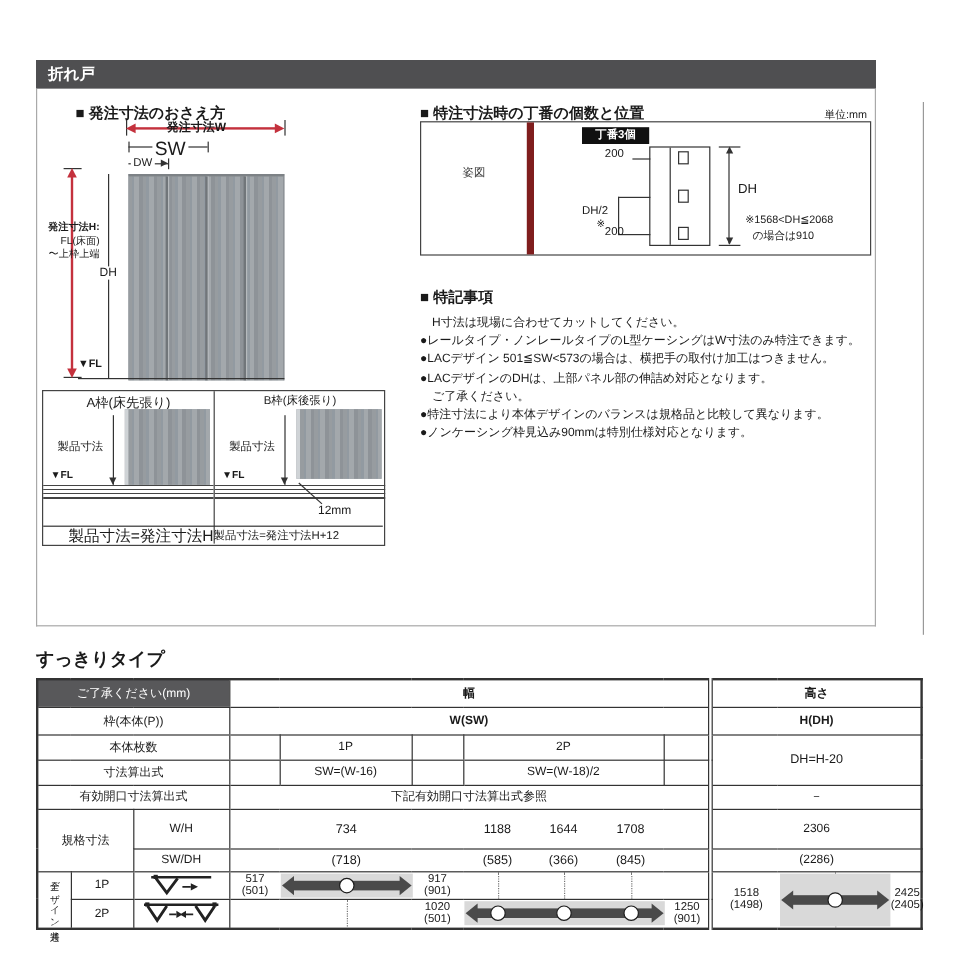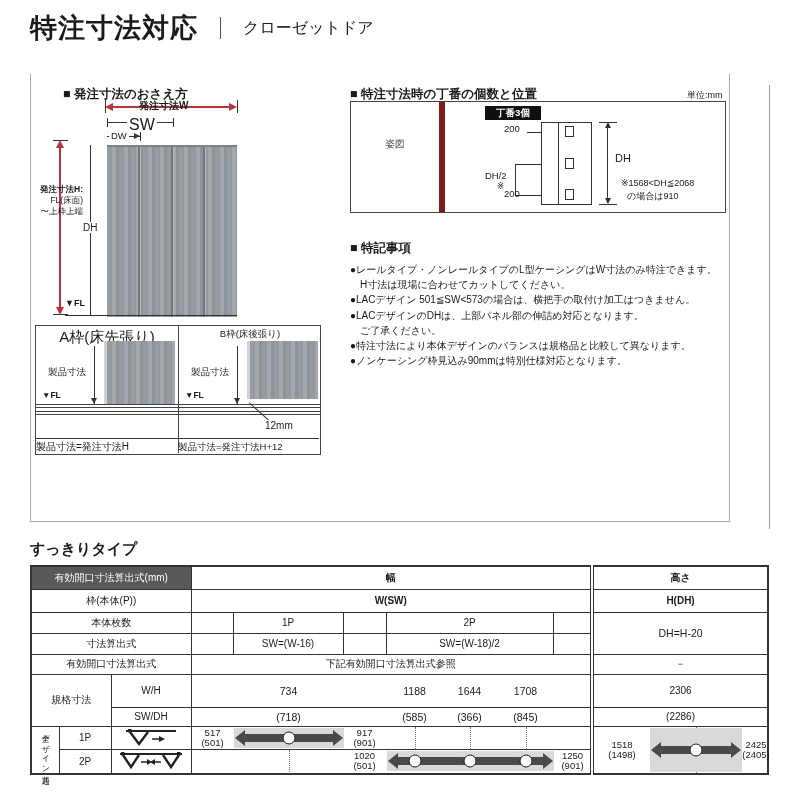--- a/index.html
+++ b/index.html
@@ -66,28 +66,24 @@
          border-width:8px 0 8px 10px;border-color:transparent transparent transparent #4a4a4a}
   .circle{position:absolute;width:11px;height:11px;border-radius:50%;background:#fff;
           border:1.5px solid #1c1c1c;top:50%;transform:translate(-50%,-50%);z-index:3}
   .verttxt{writing-mode:vertical-rl;font-size:8px;line-height:9px;letter-spacing:1px;margin:0 auto}
 </style>
 </head>
 <body>
 
 <div class="page">
 
-  <div class="abs" style="left:30px;top:10px;display:flex;align-items:center">
-    <div style="font-size:27px;font-weight:bold;letter-spacing:1px">特注寸法対応</div>
-    <div style="width:1px;height:22px;background:#555;margin:0 22px"></div>
-    <div style="font-size:16px">クローゼットドア</div>
-  </div>
 
   <div class="gline" style="left:769px;top:85px;width:1px;height:444px"></div>
 
+  <div class="secbar">折れ戸</div>
   <div class="secbody">
 
     <div class="abs h2" style="left:32px;top:12px">■ 発注寸法のおさえ方</div>
 
     <div class="abs" style="left:0;top:0;width:300px;height:250px">
 
       <div class="vline" style="left:74px;top:26px;height:13px"></div>
       <div class="vline" style="left:206px;top:26px;height:13px"></div>
       <div class="rbar" style="left:78px;top:32px;width:124px;height:2px"></div>
       <div class="tri ah-l" style="left:74px;top:29px"></div>
@@ -126,21 +122,21 @@
       <div class="lbl wbg" style="left:50px;top:148px;font-size:10px">DH</div>
 
       <div class="lbl" style="left:34px;top:224px;font-size:9px;font-weight:bold">▼FL</div>
       <div class="hline" style="left:34px;top:241px;width:172px"></div>
     </div>
 
     <div class="abbox" style="left:4px;top:251px;width:286px;height:130px">
       <div class="vline" style="left:142px;top:0;height:127px;background:#444"></div>
 
       <div class="abs" style="left:0;top:0;width:142px;height:112px">
-        <div class="lbl" style="left:0;top:2px;width:142px;text-align:center;font-size:15px">A枠(床先張り)</div>
+        <div class="lbl" style="left:0;top:2px;width:142px;text-align:center;font-size:11px">A枠(床先張り)</div>
         <div class="abs wood2" style="left:68px;top:15px;width:68px;height:63px;border-left:3px solid #cfd3d6"></div>
         <div class="vline" style="left:58px;top:20px;height:58px"></div>
         <div class="tri kah-d" style="left:55px;top:72px"></div>
         <div class="lbl" style="left:12px;top:40px;font-size:9.5px">製品寸法</div>
         <div class="lbl" style="left:6px;top:64px;font-size:8.5px;font-weight:bold">▼FL</div>
         <div class="hatch" style="left:0;top:78px;width:142px;height:14px"></div>
       </div>
 
       <div class="abs" style="left:143px;top:0;width:142px;height:112px">
         <div class="lbl" style="left:0;top:2px;width:142px;text-align:center;font-size:9.5px">B枠(床後張り)</div>
@@ -148,21 +144,21 @@
         <div class="vline" style="left:58px;top:20px;height:58px"></div>
         <div class="tri kah-d" style="left:55px;top:72px"></div>
         <div class="lbl" style="left:12px;top:40px;font-size:9.5px">製品寸法</div>
         <div class="lbl" style="left:6px;top:64px;font-size:8.5px;font-weight:bold">▼FL</div>
         <div class="hatch" style="left:0;top:78px;width:142px;height:14px"></div>
         <div class="abs" style="left:70px;top:76px;width:26px;height:1px;background:#333;transform:rotate(42deg);transform-origin:left center"></div>
         <div class="lbl" style="left:86px;top:94px;font-size:10px">12mm</div>
       </div>
 
       <div class="abs" style="left:0;top:112px;width:283px;height:15px;border-top:1px solid #333;display:flex">
-        <div style="width:142px;text-align:left;font-size:10px;line-height:15px">製品寸法=発注寸法H</div>
+        <div style="width:142px;text-align:right;font-size:13px;line-height:15px">製品寸法=発注寸法H</div>
         <div style="width:141px;text-align:left;font-size:9.5px;line-height:15px">製品寸法=発注寸法H+12</div>
       </div>
     </div>
 
     <div class="abs h2" style="left:319px;top:12px">■ 特注寸法時の丁番の個数と位置</div>
     <div class="abs" style="left:656px;top:15px;font-size:9px">単位:mm</div>
 
     <div class="hingebox" style="left:319px;top:27px;width:376px;height:112px">
       <div class="abs" style="left:0;top:0;bottom:0;width:88px;border-right:6px solid #7f1d1d">
         <div style="text-align:center;padding-top:36px;font-size:9.5px;color:#333">姿図</div>
@@ -190,22 +186,22 @@
       <div class="vline" style="left:256px;top:22px;height:79px"></div>
       <div class="tri kah-u" style="left:254px;top:20px"></div>
       <div class="tri kah-d" style="left:254px;top:96px"></div>
       <div class="lbl" style="left:264px;top:50px;font-size:11px">DH</div>
       <div class="lbl" style="left:270px;top:76px;font-size:9px">※1568&lt;DH≦2068</div>
       <div class="lbl" style="left:276px;top:88px;font-size:9px">の場合は910</div>
     </div>
 
     <div class="abs" style="left:319px;top:166px;width:378px">
       <div class="note-h">■ 特記事項</div>
+      <div class="note-line cont">H寸法は現場に合わせてカットしてください。</div>
       <div class="note-line">●レールタイプ・ノンレールタイプのL型ケーシングはW寸法のみ特注できます。</div>
-      <div class="note-line cont">H寸法は現場に合わせてカットしてください。</div>
       <div class="note-line">●LACデザイン 501≦SW&lt;573の場合は、横把手の取付け加工はつきません。</div>
       <div class="note-line">●LACデザインのDHは、上部パネル部の伸詰め対応となります。</div>
       <div class="note-line cont">ご了承ください。</div>
       <div class="note-line">●特注寸法により本体デザインのバランスは規格品と比較して異なります。</div>
       <div class="note-line">●ノンケーシング枠見込み90mmは特別仕様対応となります。</div>
     </div>
   </div>
 
   <div class="t-title">すっきりタイプ</div>
 
@@ -218,21 +214,21 @@
         <col style="width:110px">
         <col style="width:43px">
       <col style="width:167px">
         <col style="width:39px">
       <col style="width:56px">
         <col style="width:92px">
         <col style="width:28px">
     </colgroup>
     <tbody>
         <tr style="height:23px">
-      <td colspan="3" class="dark">有効開口寸法算出式(mm)</td>
+      <td colspan="3" class="dark">ご了承ください(mm)</td>
       <td colspan="5" class="bl b13">幅</td>
       <td colspan="3" class="dbl b13">高さ</td>
     </tr>
     <tr style="height:23px">
       <td colspan="3">枠(本体(P))</td>
       <td colspan="5" class="bl b14">W(SW)</td>
       <td colspan="3" class="dbl b14">H(DH)</td>
     </tr>
     <tr style="height:21px">
       <td colspan="3">本体枚数</td>

